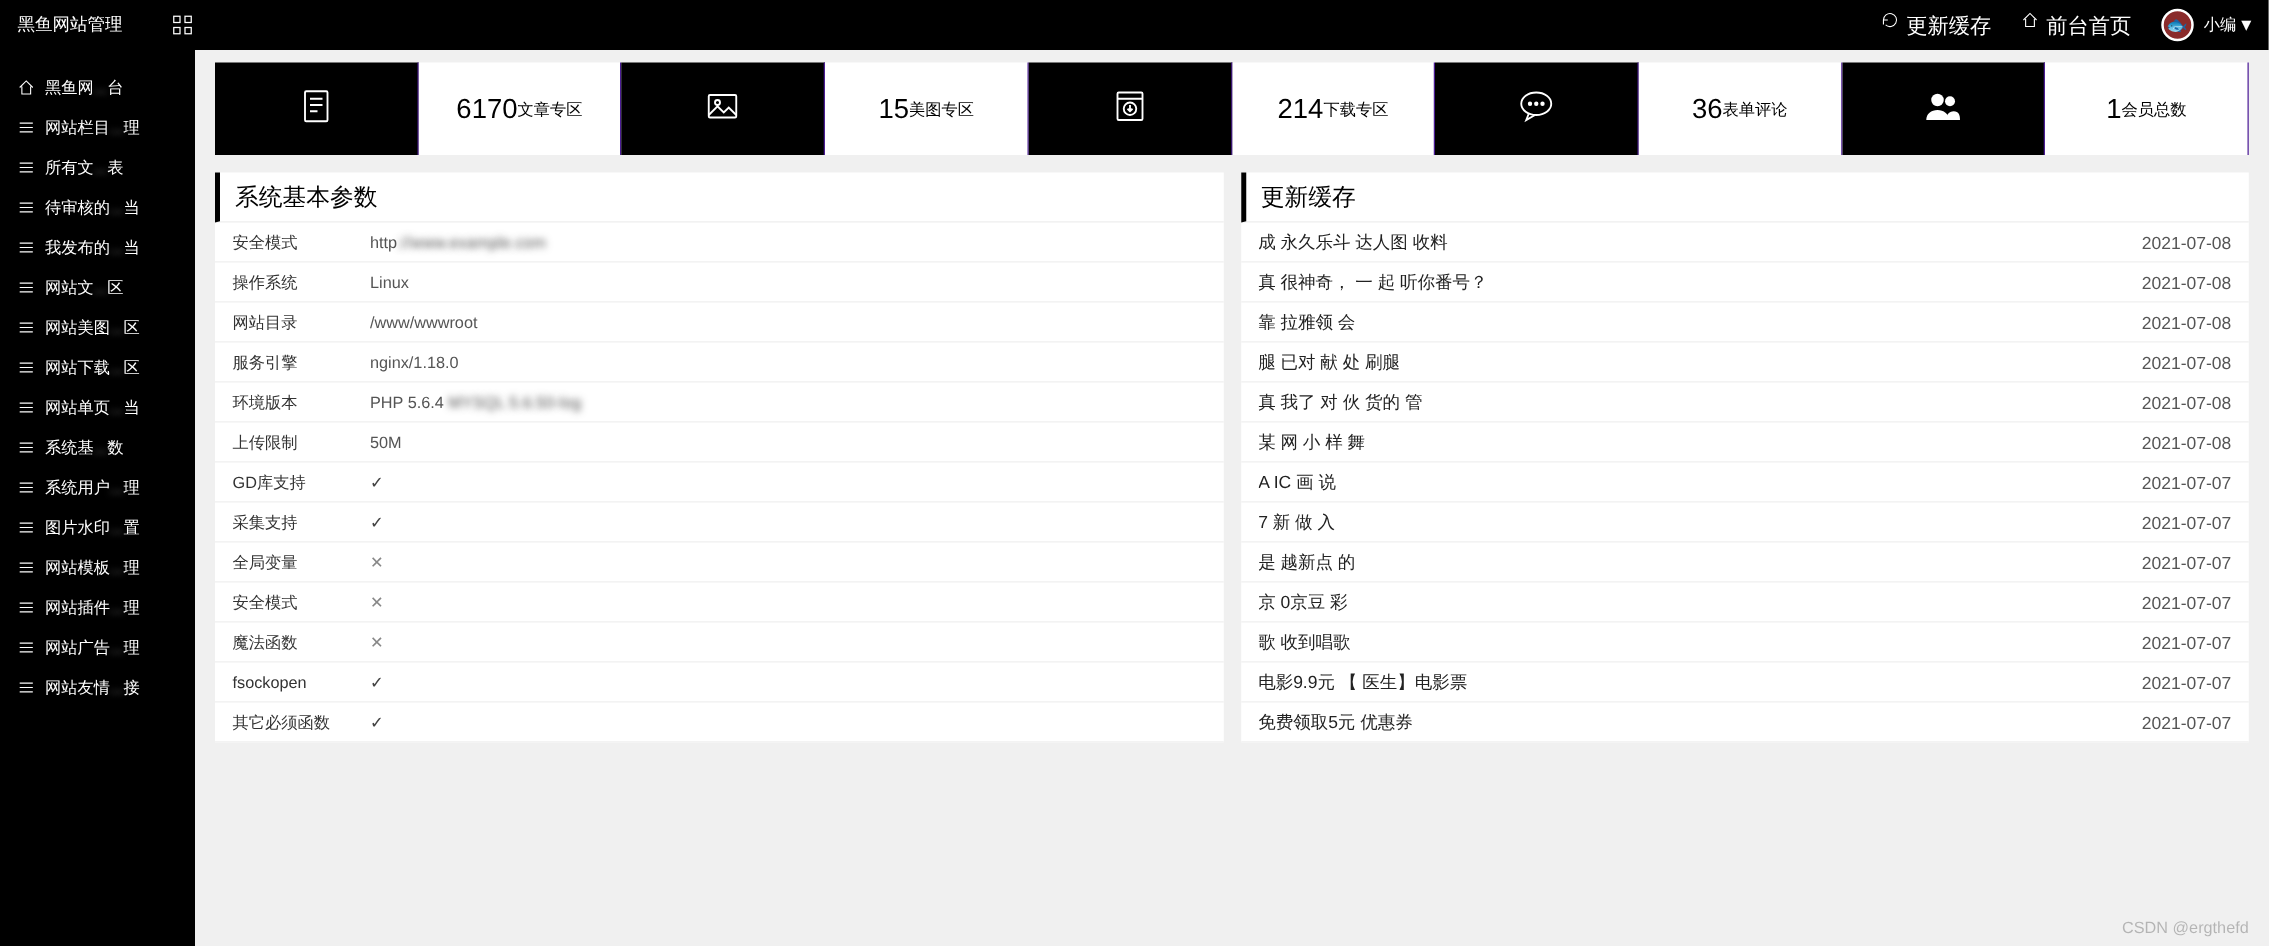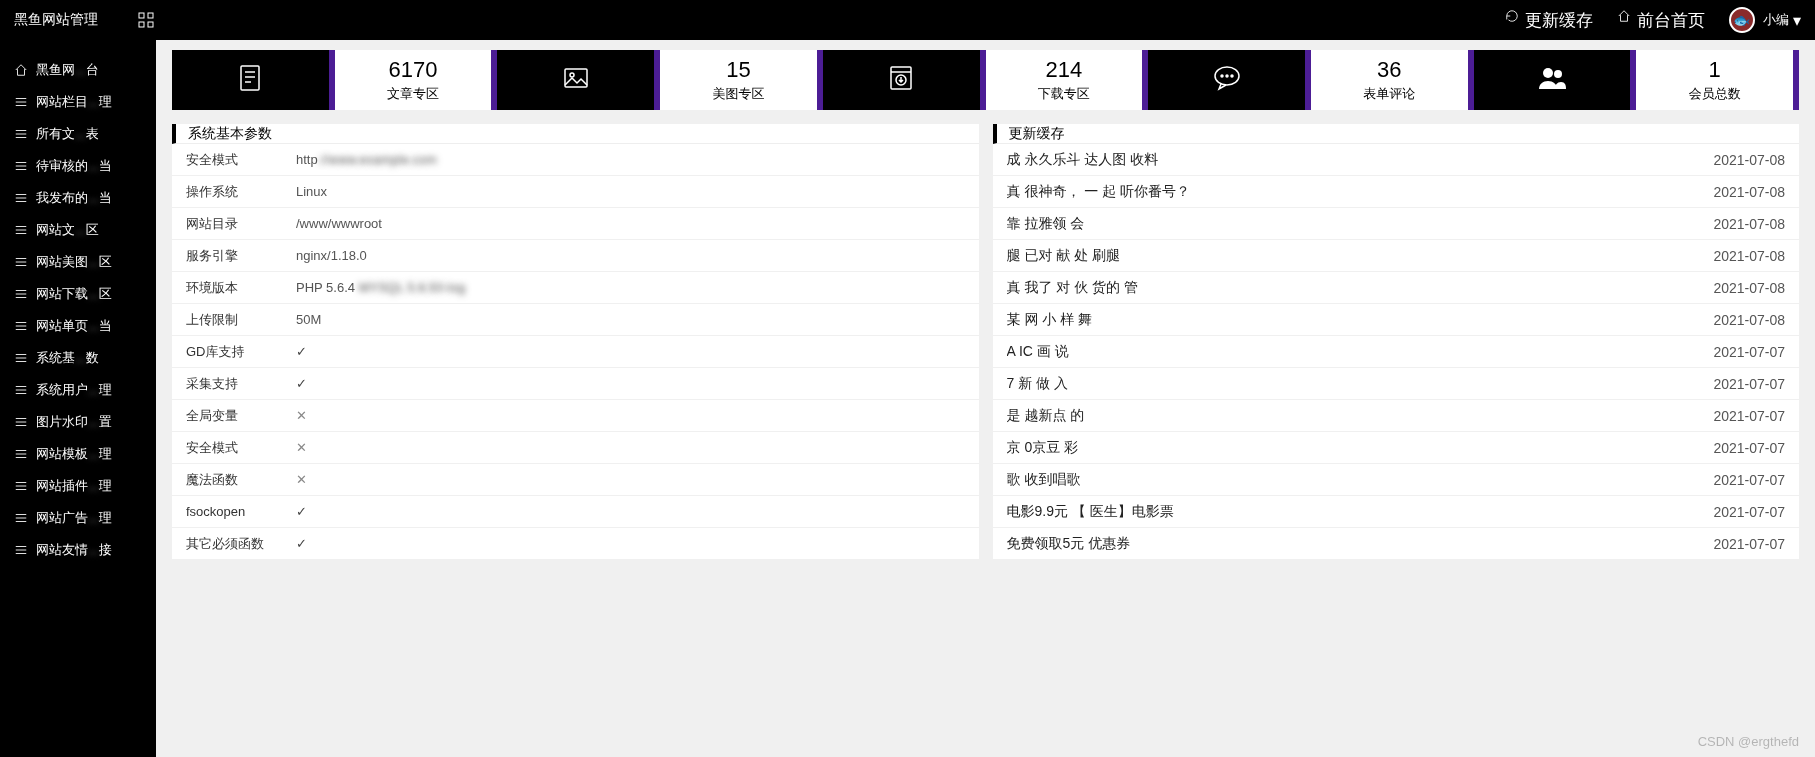--- a/index.html
+++ b/index.html
@@ -13,28 +13,28 @@
 .avatar{width:26px;height:26px;border-radius:50%;background:#8a2b2b;border:2px solid #fff;margin-left:24px;display:flex;align-items:center;justify-content:center;font-size:14px}
 .username{margin-left:8px;font-size:13px}
 .caret-down{margin-left:4px}
 .layout{display:flex;height:717px}
 .sidebar{width:156px;background:#000;color:#fff;padding-top:14px}
 .side-item{display:flex;align-items:center;gap:8px;height:32px;padding:0 14px;font-size:13px;cursor:pointer;white-space:nowrap;overflow:hidden}
 .side-icon{width:14px;display:inline-flex;align-items:center;justify-content:center}
 .blur{color:transparent;text-shadow:0 0 6px rgba(255,255,255,.9)}
 .main{flex:1;padding:10px 16px;overflow:auto}
 .stats{display:flex;gap:0;margin-bottom:14px}
-.stat-card{flex:1;height:60px;background:#fff;display:flex;flex-direction:column;align-items:center;justify-content:center;border-right:6px solid #4c1d95}
+.stat-card{flex:1;height:74px;background:#fff;display:flex;flex-direction:row;align-items:center;justify-content:center;border-right:1px solid #4c1d95}
 .stat-card.black{background:#000;color:#fff}
 .stat-num{font-size:22px;font-weight:400}
 .stat-label{font-size:13px;margin-top:2px}
 .stat-icon svg{width:34px;height:34px}
 .panels{display:flex;gap:14px}
 .panel{flex:1;background:#fff}
-.panel-header{height:20px;border-left:4px solid #000;display:flex;align-items:center;padding:0 12px;font-size:14px;font-weight:500;border-bottom:1px solid #eee}
+.panel-header{height:40px;border-left:4px solid #000;display:flex;align-items:center;padding:0 12px;font-size:19px;font-weight:500;border-bottom:1px solid #eee}
 .param-row{display:flex;height:32px;align-items:center;border-bottom:1px solid #f0f0f0;padding:0 14px;font-size:13px;color:#222}
 .param-label{width:110px;color:#333}
 .param-value{flex:1;color:#555}
 .article-row{display:flex;height:32px;align-items:center;border-bottom:1px solid #f0f0f0;padding:0 14px;font-size:14px;color:#222}
 .article-title{flex:1;white-space:nowrap;overflow:hidden;text-overflow:ellipsis}
 .article-date{color:#555}
 .check{color:#444}
 .cross{color:#888}
 .watermark{position:fixed;right:16px;bottom:8px;color:rgba(0,0,0,.25);font-size:13px}
 .tblur{color:transparent;text-shadow:0 0 6px rgba(0,0,0,.7)}

